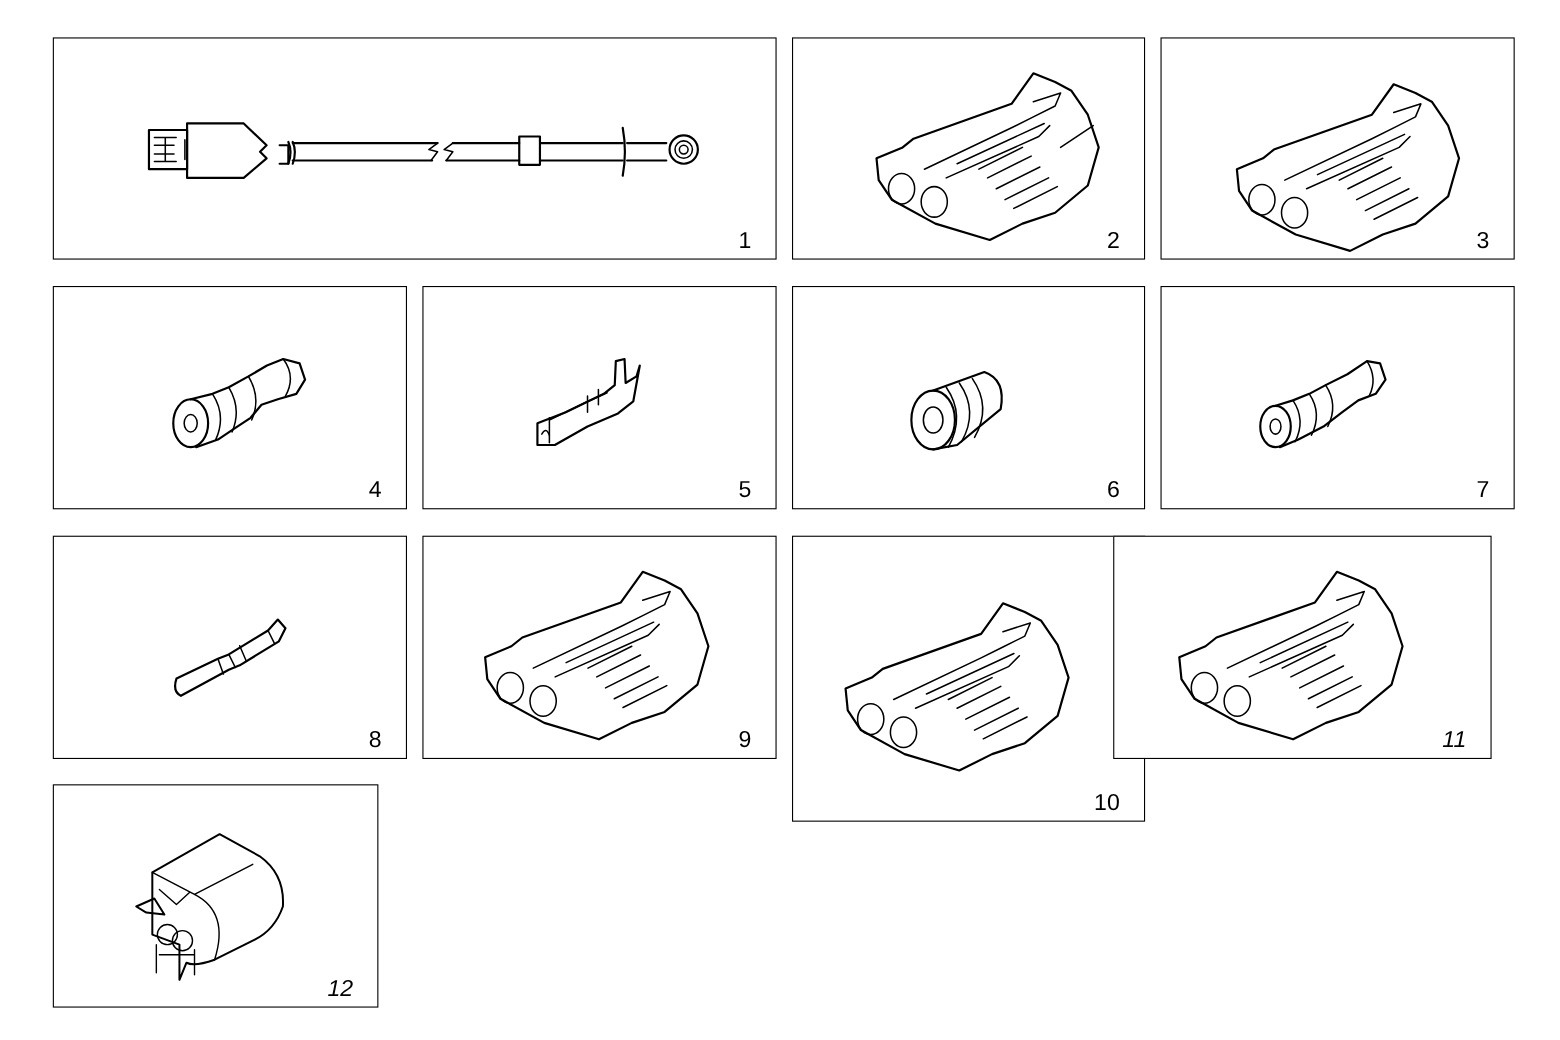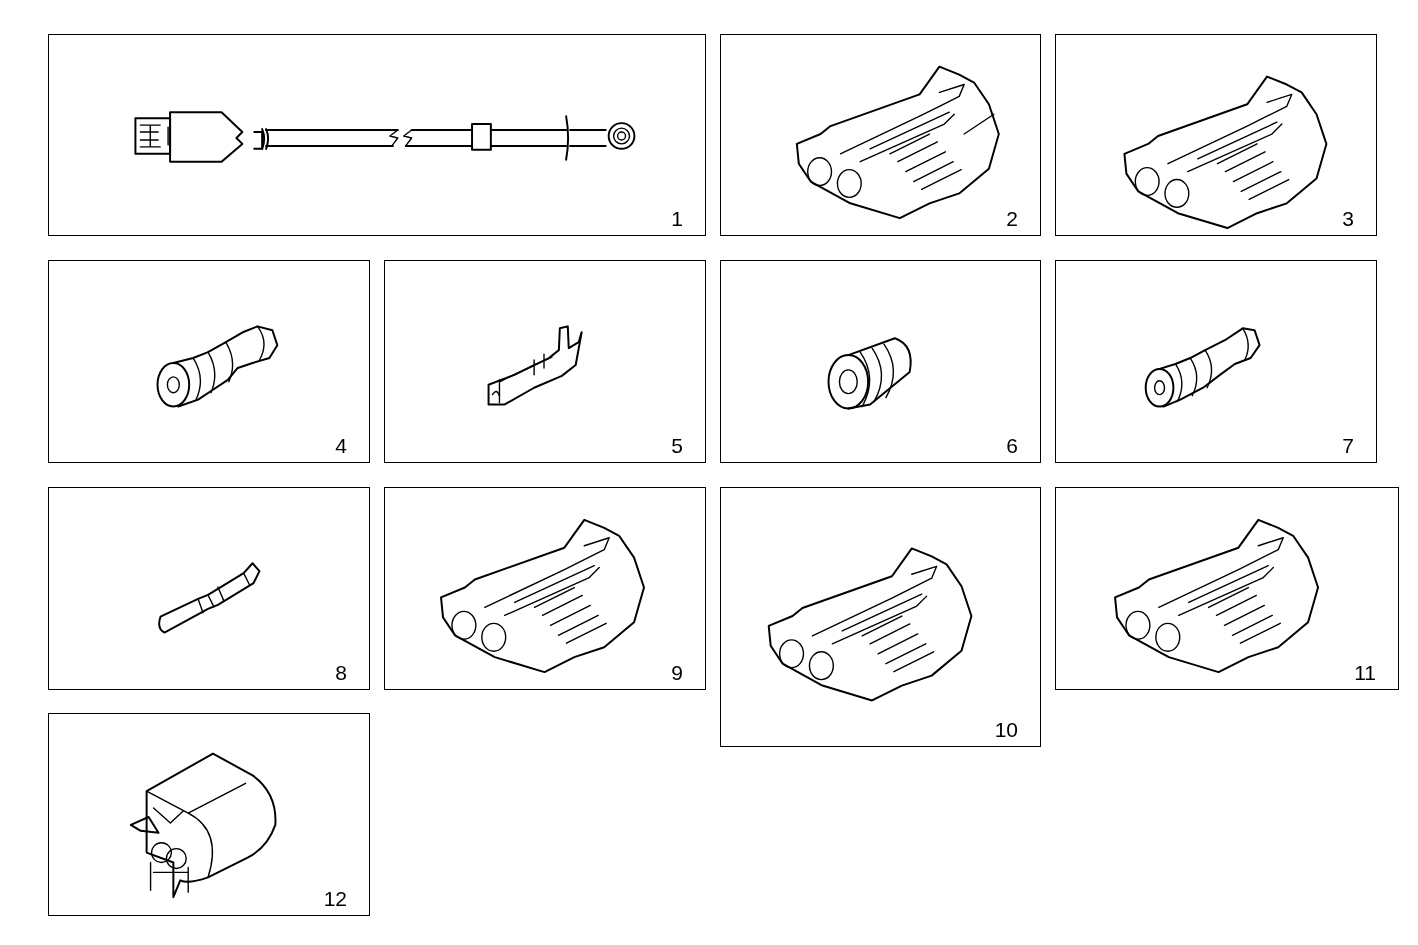--- a/index.html
+++ b/index.html
@@ -127,34 +127,34 @@
       <path class="thick" d="M6 90 L30 80 L40 72 L130 40 L150 12 L170 20 L185 28 L200 50 L210 80 L200 115 L170 140 L140 150 L110 165 L60 150 L20 128 L8 110 Z"></path>
       <ellipse cx="29" cy="118" rx="12" ry="14"></ellipse>
       <ellipse cx="59" cy="130" rx="12" ry="14"></ellipse>
       <path d="M50 100 L130 62 L150 52 L170 42 L175 30 L150 38 M80 95 L160 58 M70 108 L155 70 L165 60"></path>
       <path d="M100 100 Q120 90 140 80 M108 108 Q128 98 148 88 M116 118 Q136 108 156 98 M124 128 Q144 118 164 108 M132 136 Q152 126 172 116"></path>
     </g>
   </svg>
   <span class="num">10</span>
 </div>
 
-<div class="cell" style="left:1055px;top:487px;width:344px;height:203px;">
+<div class="cell" style="left:1012px;top:487px;width:344px;height:203px;font-style:italic;">
   <svg viewBox="0 0 321 202">
     <g transform="translate(42,20)">
       <path class="thick" d="M6 90 L30 80 L40 72 L130 40 L150 12 L170 20 L185 28 L200 50 L210 80 L200 115 L170 140 L140 150 L110 165 L60 150 L20 128 L8 110 Z"></path>
       <ellipse cx="29" cy="118" rx="12" ry="14"></ellipse>
       <ellipse cx="59" cy="130" rx="12" ry="14"></ellipse>
       <path d="M50 100 L130 62 L150 52 L170 42 L175 30 L150 38 M80 95 L160 58 M70 108 L155 70 L165 60"></path>
       <path d="M100 100 Q120 90 140 80 M108 108 Q128 98 148 88 M116 118 Q136 108 156 98 M124 128 Q144 118 164 108 M132 136 Q152 126 172 116"></path>
     </g>
   </svg>
   <span class="num">11</span>
 </div>
 
-<div class="cell" style="left:48px;top:713px;width:322px;height:203px;">
+<div class="cell" style="left:48px;top:713px;width:296px;height:203px;font-style:italic;">
   <svg viewBox="0 0 322 203">
     <path class="thick" d="M98 78 L165 40 L205 62 Q230 80 228 112 Q220 135 200 145 L160 165 Q140 172 132 168 L125 185 V150 L98 140 Z"></path>
     <path d="M198 70 L140 100 M98 78 L140 100 Q175 118 160 165"></path>
     <path class="thick" d="M82 112 L100 104 L110 120 L92 118 Z"></path>
     <circle cx="113" cy="140" r="10"></circle>
     <circle cx="128" cy="146" r="10"></circle>
     <path d="M105 95 L122 110 L135 98 M102 150 V178 M140 155 V180 M105 160 H140"></path>
   </svg>
   <span class="num">12</span>
 </div>

